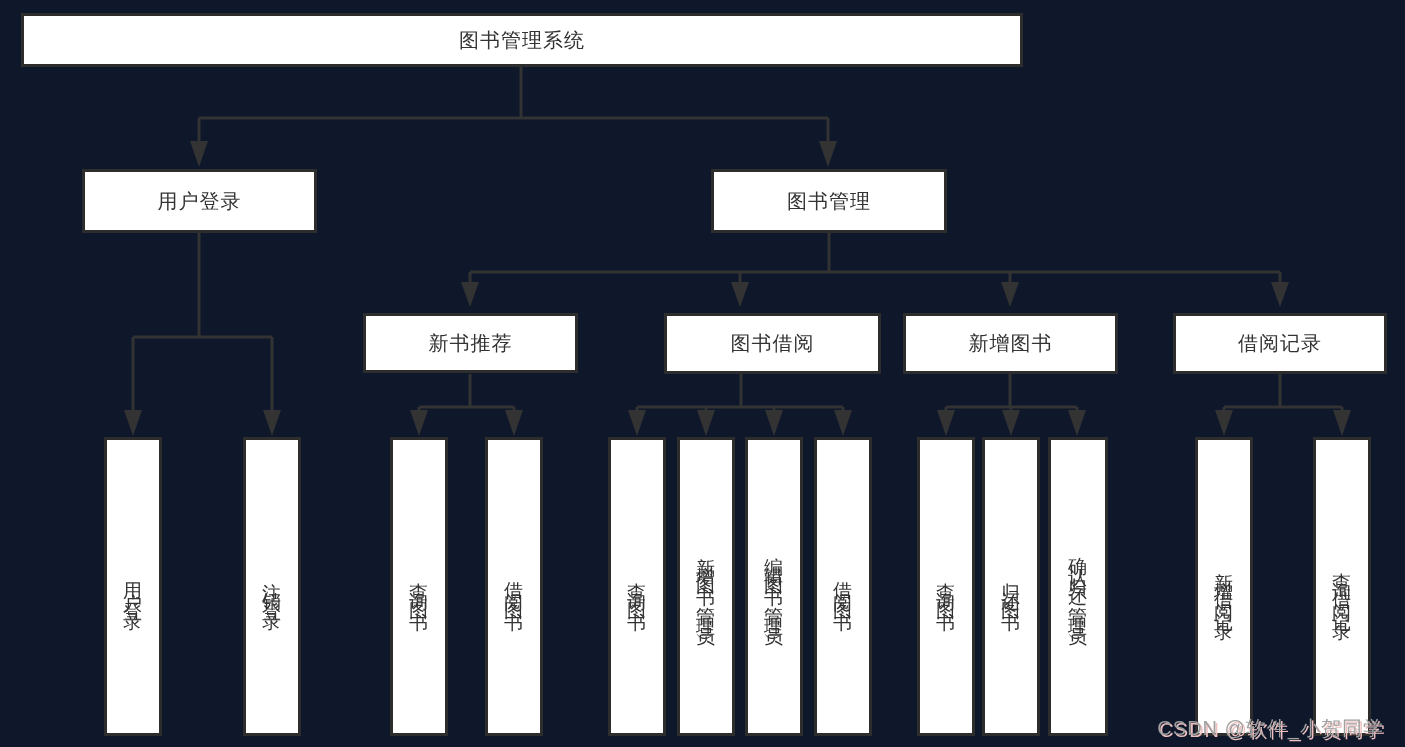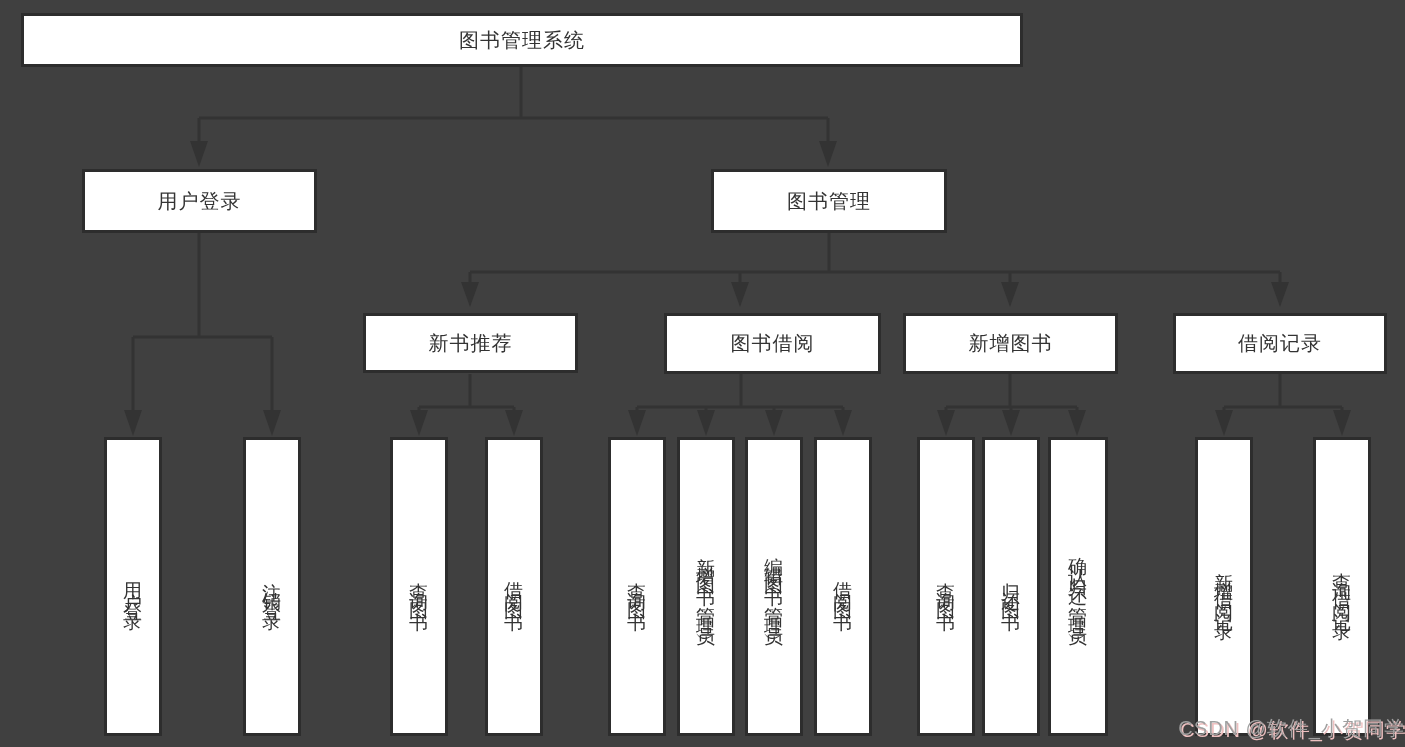--- a/index.html
+++ b/index.html
@@ -1,31 +1,31 @@
 <!DOCTYPE html>
 <html><head>
 <meta charset="utf-8">
 <style>
   html,body{margin:0;padding:0;background:#ffffff;}
   .stage{
-    position:relative;width:1405px;height:747px;background:#404040;
+    position:relative;width:1405px;height:747px;background:#0f172a;
     font-family:"Liberation Sans","DejaVu Sans",sans-serif;color:#333333;overflow:hidden;
   }
   .wires{position:absolute;left:0;top:0;z-index:1;}
   .node{
     position:absolute;background:#ffffff;border:3px solid #2d2d2d;box-sizing:border-box;
     display:flex;align-items:center;justify-content:center;z-index:2;
   }
   .hnode{font-size:20px;letter-spacing:1px;}
   .vnode .label{
     writing-mode:vertical-rl;text-orientation:mixed;
     font-size:19px;line-height:1;letter-spacing:10px;
   }
   .watermark{
-    position:absolute;right:0;bottom:5px;z-index:3;
+    position:absolute;right:21px;bottom:5px;z-index:3;
     font-size:20px;letter-spacing:1px;color:#9f9f9f;
     text-shadow:2px 2px 0 #eec0c0;white-space:nowrap;
   }
 </style>
 </head>
 <body>
 
 <div class="stage">
 
   <svg class="wires" width="1405" height="747" viewBox="0 0 1405 747">

